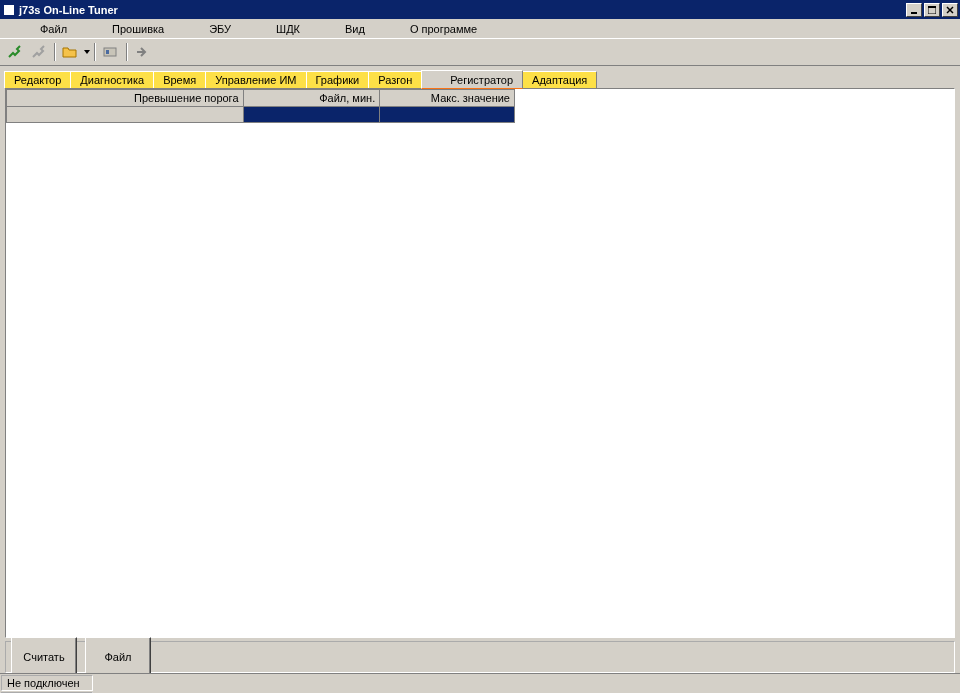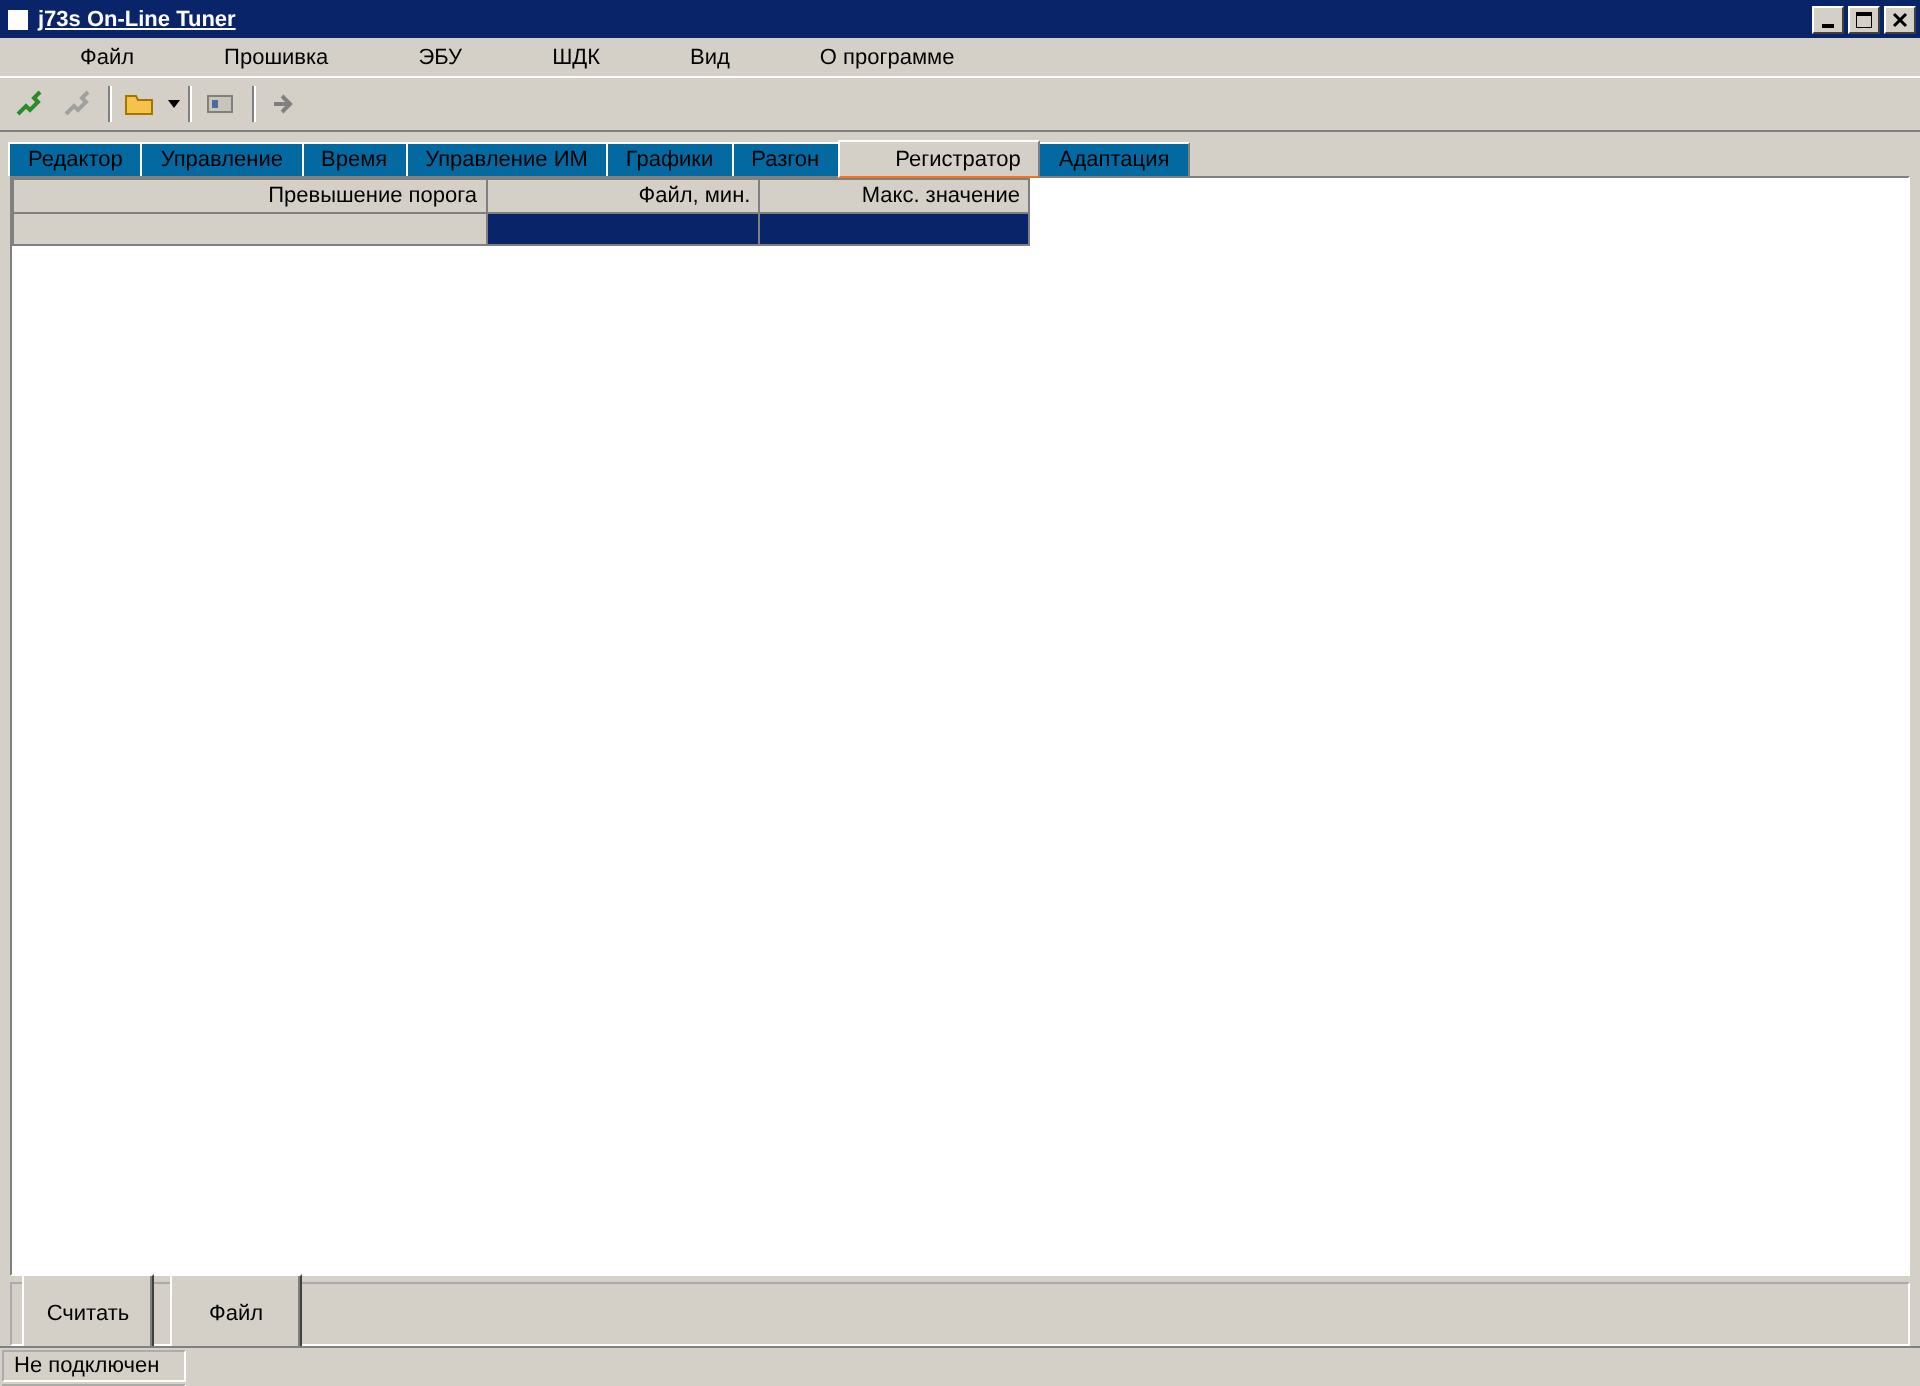--- a/index.html
+++ b/index.html
@@ -17,21 +17,20 @@
     background: #d4d0c8;
   }
   
   .titlebar {
     height: 19px;
     background: #0a246a;
     color: #fff;
     display: flex; align-items: center;
     padding-left: 3px;
     font-weight: bold;
-    text-decoration: underline;
   }
   .titlebar .appicon {
     width: 12px; height: 12px;
     background: #fff;
     margin-right: 4px;
     border: 1px solid #0a246a;
   }
   .title-controls {
     margin-left: auto;
     display: flex;
@@ -97,21 +96,21 @@
   .tabbar {
     height: 22px;
     background: #d4d0c8;
     display: flex; align-items: flex-end;
     padding: 3px 4px 0 4px;
   }
   .tab {
     padding: 2px 9px 2px 9px;
     border: 1px solid #808080;
     border-bottom: none;
-    background: #0369a1;
+    background: #fde047;
     margin-right: 0px;
     margin-left: -1px;
     color: #000;
     cursor: default;
     position: relative;
     border-top-color: #fff;
     border-left-color: #fff;
     height: 17px;
     display:flex; align-items:center;
   }
@@ -284,21 +283,21 @@
     <div class="tool-sep"></div>
     <div class="tool-btn">
       <svg width="16" height="16">
           <path d="M3 8 L10 8 M7 4 L11 8 L7 12" stroke="#808080" stroke-width="2" fill="none"></path>
         </svg>
     </div>
   </div>
 
   <div class="tabbar">
     <div class="tab">Редактор</div>
-    <div class="tab">Управление</div>
+    <div class="tab">Диагностика</div>
     <div class="tab">Время</div>
     <div class="tab">Управление ИМ</div>
     <div class="tab">Графики</div>
     <div class="tab">Разгон</div>
     <div class="tab active">Регистратор</div>
     <div class="tab">Адаптация</div>
   </div>
 
   <div class="content">
     <table class="grid">

